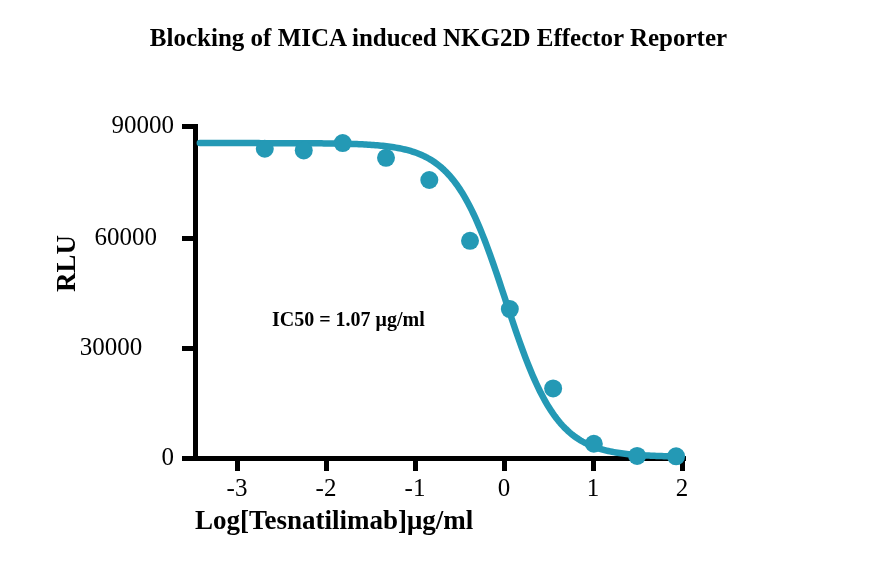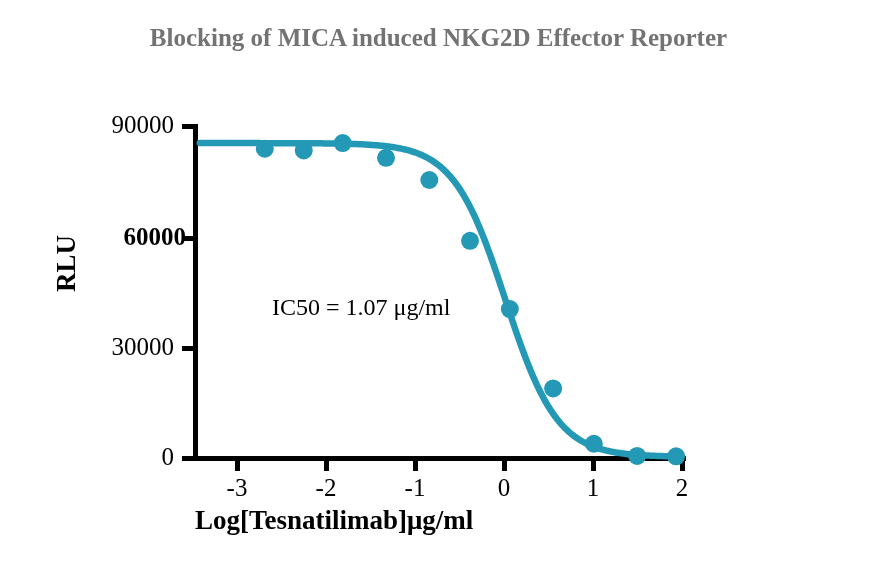--- a/index.html
+++ b/index.html
@@ -28,21 +28,21 @@
     position: absolute;
     left: 0;
     top: 22px;
     width: 877px;
     text-align: center;
     font-family: "Liberation Serif", serif;
     font-weight: bold;
     font-size: 25px;
     line-height: 31px;
     letter-spacing: 0px;
-    color: #737373;
+    color: #000000;
   }
   .title-line { display: block; white-space: nowrap; }
 
   
   #plot {
     position: absolute;
     left: 0;
     top: 0;
     width: 877px;
     height: 571px;
@@ -85,24 +85,24 @@
     font-weight: bold;
     font-size: 27px;
     color: #000000;
     white-space: nowrap;
   }
 
   
   #ic50 {
     position: absolute;
     left: 272px;
-    top: 294px;
+    top: 308px;
     font-family: "Liberation Serif", serif;
-    font-size: 24px;
-    font-weight: normal;
+    font-size: 20px;
+    font-weight: bold;
     color: #000000;
     white-space: nowrap;
   }
 </style>
 </head>
 <body>
 
 <div id="root">
 
   <div class="title-block">
@@ -144,22 +144,22 @@
           <circle cx="509.84" cy="309.10" r="9" fill="#2499b5"></circle>
           <circle cx="553.14" cy="388.41" r="9" fill="#2499b5"></circle>
           <circle cx="593.84" cy="443.74" r="9" fill="#2499b5"></circle>
           <circle cx="637.14" cy="455.92" r="9" fill="#2499b5"></circle>
           <circle cx="676.11" cy="456.29" r="9" fill="#2499b5"></circle>
         </g>
     </svg>
   </div>
 
   <div class="tick-label ytick" style="left:48px; top:111px; width:126px;">90000</div>
-  <div class="tick-label ytick" style="left:60px; top:223px; width:126px;font-weight:bold;">60000</div>
-  <div class="tick-label ytick" style="left:48px; top:333px; width:126px;">30000</div>
+  <div class="tick-label ytick" style="left:31px; top:223px; width:126px;">60000</div>
+  <div class="tick-label ytick" style="left:48px; top:333px; width:126px;text-align:center;">30000</div>
   <div class="tick-label ytick" style="left:48px; top:443px; width:126px;">0</div>
 
   <div class="tick-label xtick" style="left:207px; top:474px; width:60px;">-3</div>
   <div class="tick-label xtick" style="left:296px; top:474px; width:60px;">-2</div>
   <div class="tick-label xtick" style="left:385px; top:474px; width:60px;">-1</div>
   <div class="tick-label xtick" style="left:474px; top:474px; width:60px;">0</div>
   <div class="tick-label xtick" style="left:563px; top:474px; width:60px;">1</div>
   <div class="tick-label xtick" style="left:652px; top:474px; width:60px;">2</div>
 
   <div id="ylabel">RLU</div>

